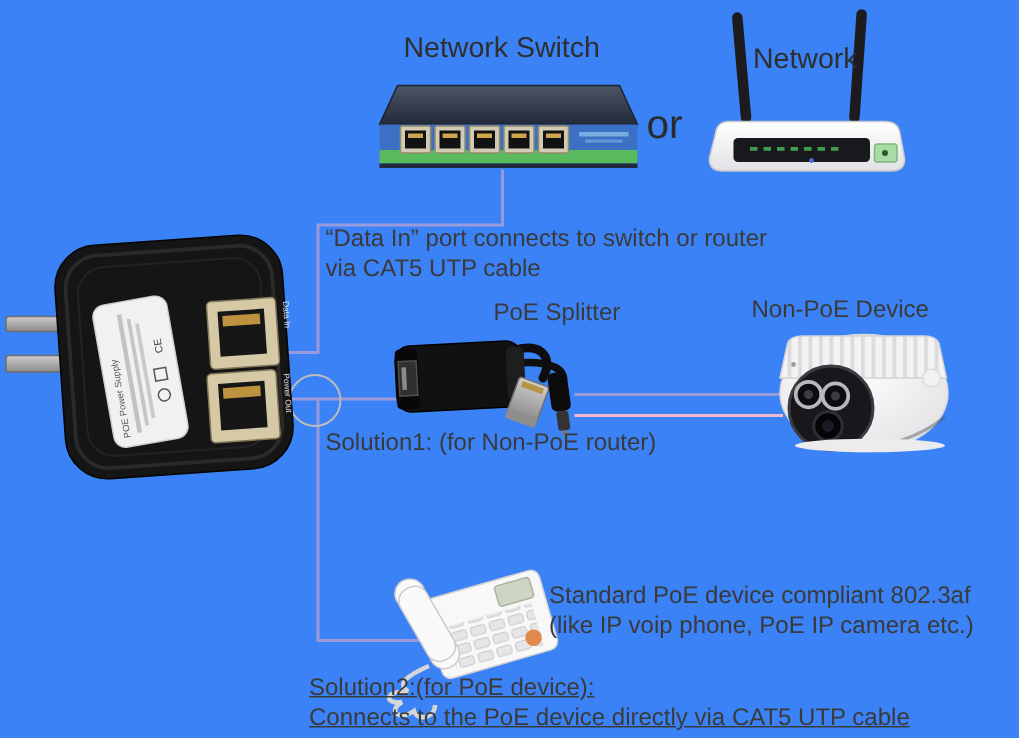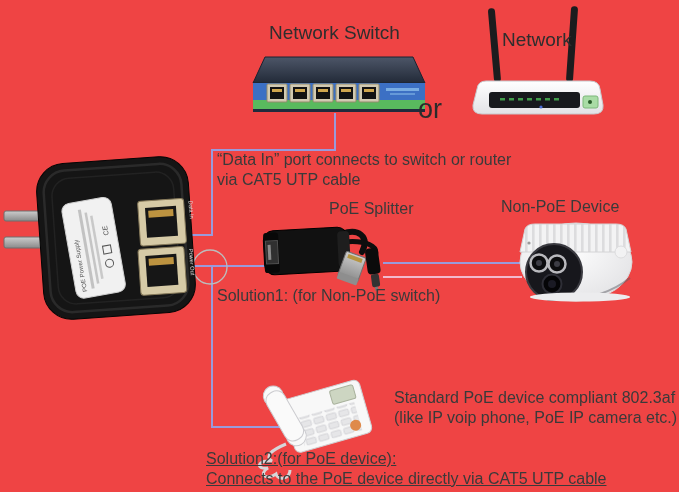--- a/index.html
+++ b/index.html
@@ -1,17 +1,17 @@
 <!DOCTYPE html>
 <html><head>
 <meta charset="utf-8">
 <style>
   html,body{margin:0;padding:0;background:#fff;}
   .canvas{
-    position:relative;width:679px;height:492px;background:#ef4444;
+    position:relative;width:679px;height:492px;background:#3b82f6;
     font-family:"Liberation Sans",sans-serif;color:#3a3a3a;overflow:hidden;
   }
   .canvas svg{position:absolute;left:0;top:0;}
   .t{position:absolute;white-space:nowrap;line-height:20px;font-size:16px;color:#3a3a3a;}
   .t.title{font-size:19px;color:#2e2e2e;}
   .t.or{font-size:27px;color:#2b2b2b;}
   .note div{white-space:nowrap;}
 </style>
 </head>
 <body>
@@ -190,36 +190,36 @@
     <g transform="rotate(-30 286 414)">
       <circle cx="284" cy="392" r="10" fill="#fafafa" stroke="#cbcbcf"></circle>
       <circle cx="284" cy="438" r="10" fill="#fafafa" stroke="#cbcbcf"></circle>
       <rect x="274" y="388" width="20" height="54" rx="9" fill="#fafafa" stroke="#cbcbcf"></rect>
       <rect x="277" y="392" width="14" height="46" rx="7" fill="#fafafa"></rect>
     </g>
   </g>
 </svg>
 
   <div class="t title" style="left:269px;top:23px;">Network Switch</div>
-  <div class="t or" style="left:418px;top:73px;margin-top:26px;">or</div>
+  <div class="t or" style="left:431px;top:73px;">or</div>
   <div class="t title" style="left:502px;top:30px;">Network</div>
 
   <div class="t note" style="left:217px;top:150px;">
     <div>“Data In” port connects to switch or router</div>
     <div>via CAT5 UTP cable</div>
   </div>
 
   <div class="t" style="left:501px;top:197px;">Non-PoE Device</div>
   <div class="t" style="left:329px;top:199px;">PoE Splitter</div>
 
   <div class="t note" style="left:217px;top:286px;">
-    <div>Solution1: (for Non-PoE switch)</div>
-  </div>
-
-  <div class="t note" style="left:366px;top:388px;margin-left:28px;">
+    <div>Solution1: (for Non-PoE router)</div>
+  </div>
+
+  <div class="t note" style="left:366px;top:388px;">
     <div>Standard PoE device compliant 802.3af</div>
     <div>(like IP voip phone, PoE IP camera etc.)</div>
   </div>
 
   <div class="t note" style="left:206px;top:449px;text-decoration:underline;">
     <div>Solution2:(for PoE device):</div>
     <div>Connects to the PoE device directly via CAT5 UTP cable</div>
   </div>
 
 </div>

